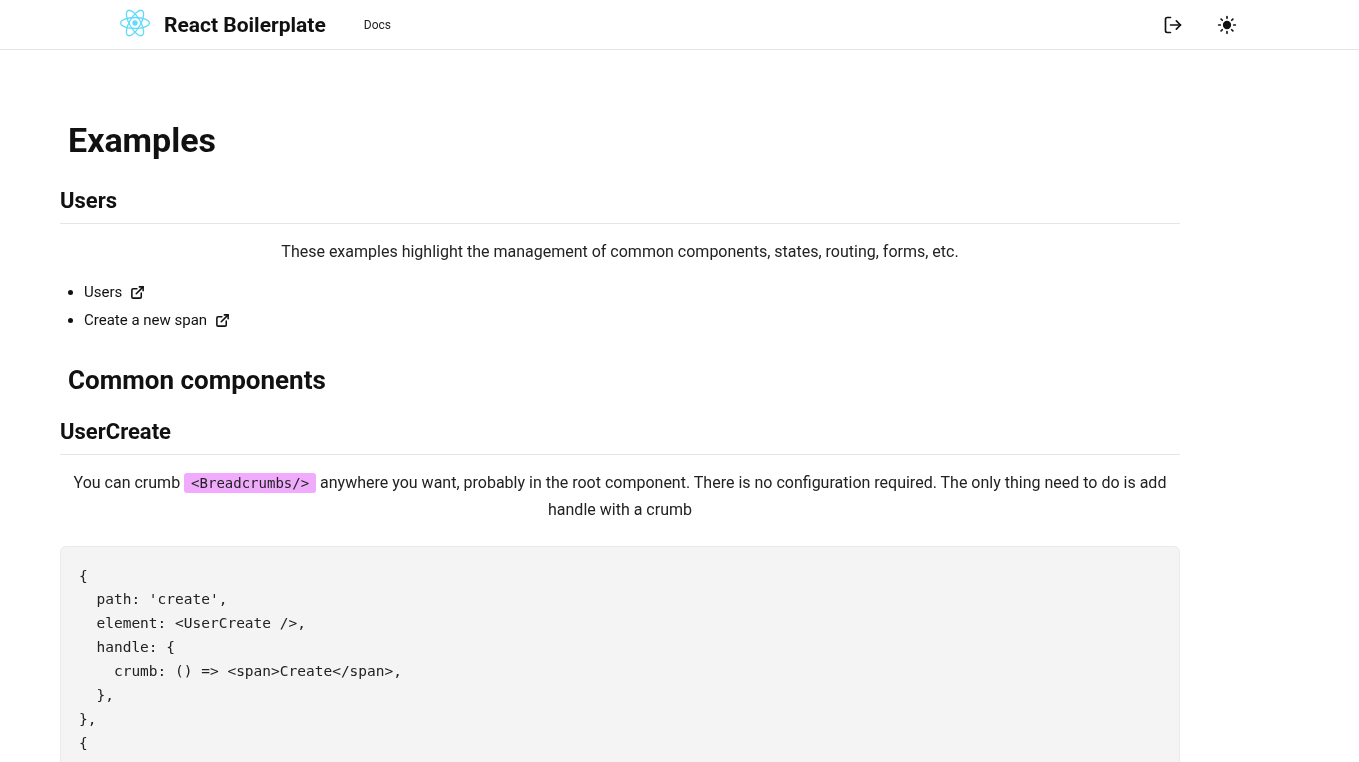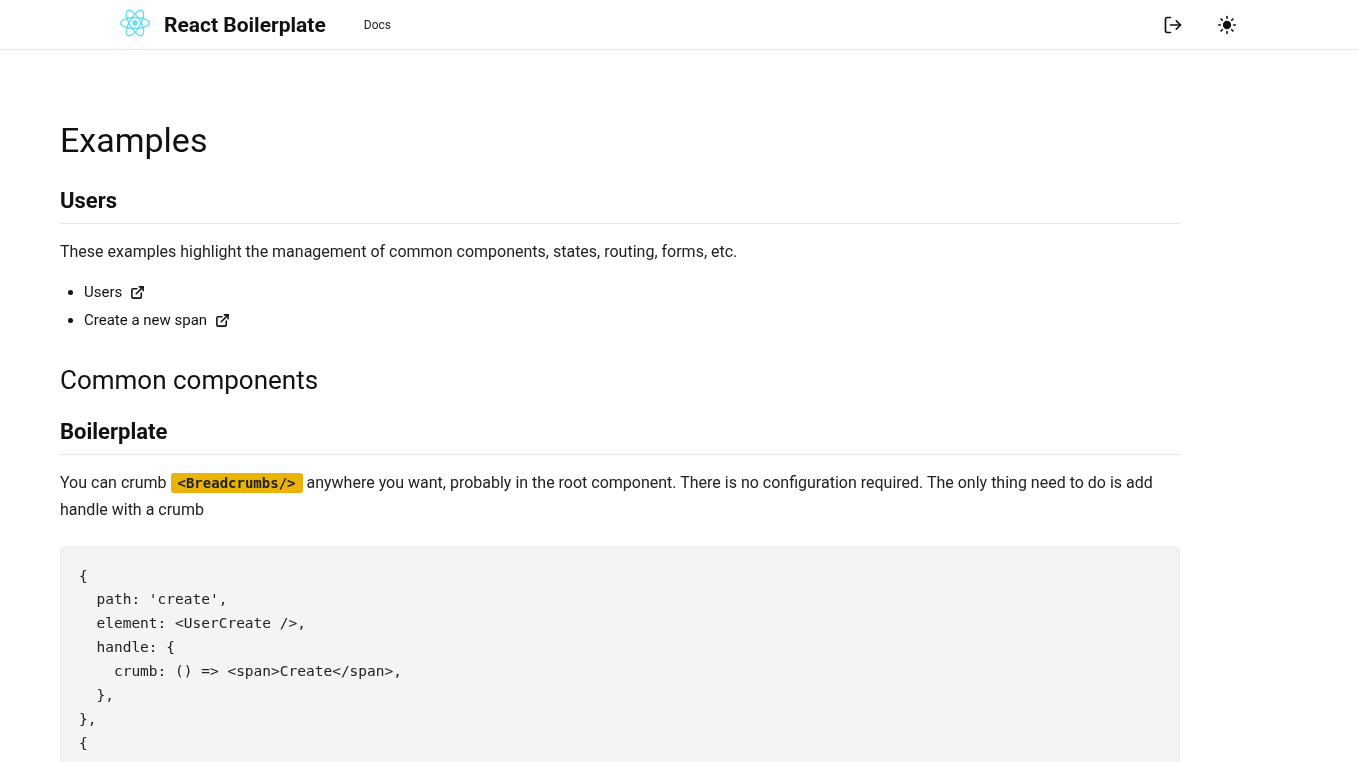--- a/index.html
+++ b/index.html
@@ -49,64 +49,64 @@
     width: 24px;
     height: 24px;
   }
   .content {
     max-width: 1240px;
     padding: 70px 60px 40px 60px;
     margin: 0;
   }
   h1 {
     font-size: 34px;
-    font-weight: 400;
-    margin: 0 0 28px 0;
+    font-weight: 700;
+    margin: 0 0 28px 8px;
   }
   h2 {
     font-size: 22px;
     font-weight: 700;
     margin: 18px 0 6px 0;
     padding-bottom: 10px;
     border-bottom: 1px solid #e5e5e5;
   }
   h1.section {
     font-size: 26px;
     margin-top: 36px;
     margin-bottom: 24px;
   }
   p {
     font-size: 16px;
     line-height: 1.7;
     margin: 14px 0;
     color: #222;
+    text-align: center;
   }
   ul.link-list {
     padding-left: 24px;
     margin: 18px 0 28px 0;
   }
   ul.link-list li {
     font-size: 15px;
     margin: 10px 0;
   }
   .ext-link {
     display: inline-flex;
     align-items: center;
     gap: 8px;
     cursor: pointer;
     color: #111;
   }
   .ext-link svg { flex-shrink: 0; }
   code.inline {
-    background: #eab308;
+    background: #f0abfc;
     padding: 2px 7px;
     border-radius: 3px;
     font-family: ui-monospace, SFMono-Regular, Menlo, Consolas, monospace;
     font-size: 14px;
-    font-weight: bold;
   }
   pre.codeblock {
     background: #f4f4f4;
     border: 1px solid #eaeaea;
     border-radius: 6px;
     padding: 18px 18px;
     font-family: ui-monospace, SFMono-Regular, Menlo, Consolas, monospace;
     font-size: 14.5px;
     line-height: 1.65;
     margin-top: 22px;
@@ -183,21 +183,21 @@
           <path d="M18 13v6a2 2 0 0 1-2 2H5a2 2 0 0 1-2-2V8a2 2 0 0 1 2-2h6"></path>
           <polyline points="15 3 21 3 21 9"></polyline>
           <line x1="10" y1="14" x2="21" y2="3"></line>
         </svg>
       </span>
     </li>
   </ul>
 
   <h1 class="section">Common components</h1>
 
-  <h2>Boilerplate</h2>
+  <h2>UserCreate</h2>
 
   <p>
     <span>You can crumb </span>
     <code class="inline">&lt;Breadcrumbs/&gt;</code>
     <span> anywhere you want, probably in the root component. There is no configuration required. The only thing need to do is add handle with a crumb</span>
   </p>
 
   <pre class="codeblock">{
   path: 'create',
   element: &lt;UserCreate /&gt;,

